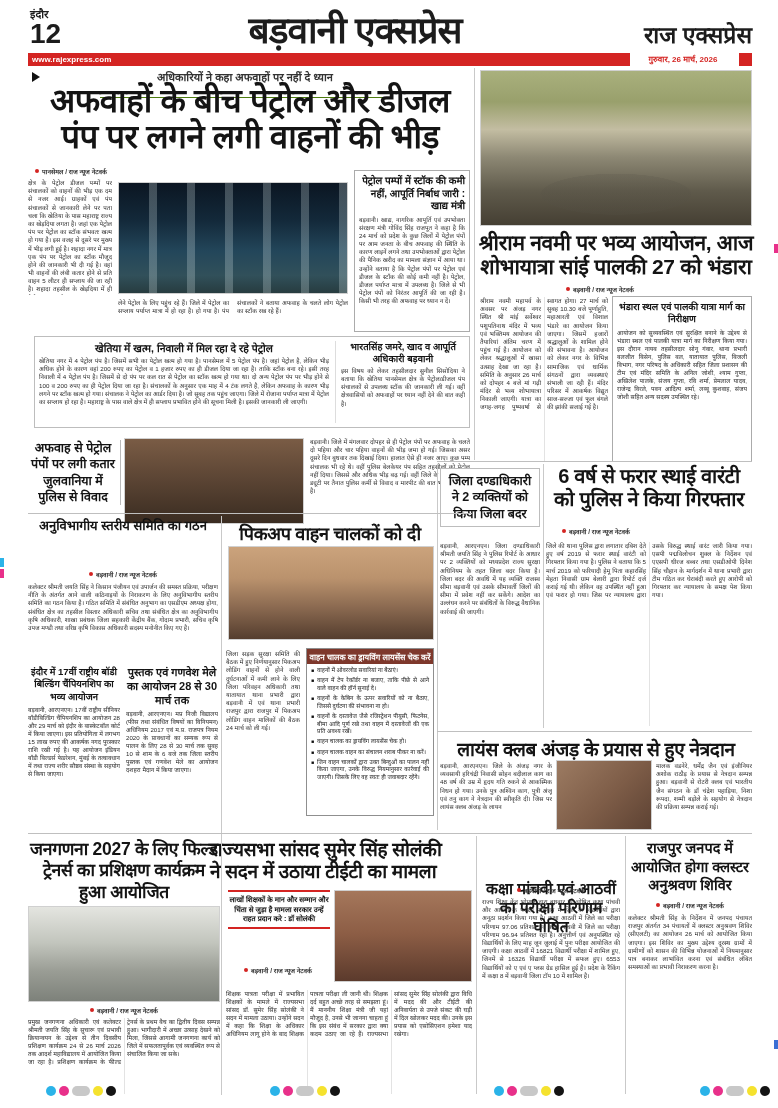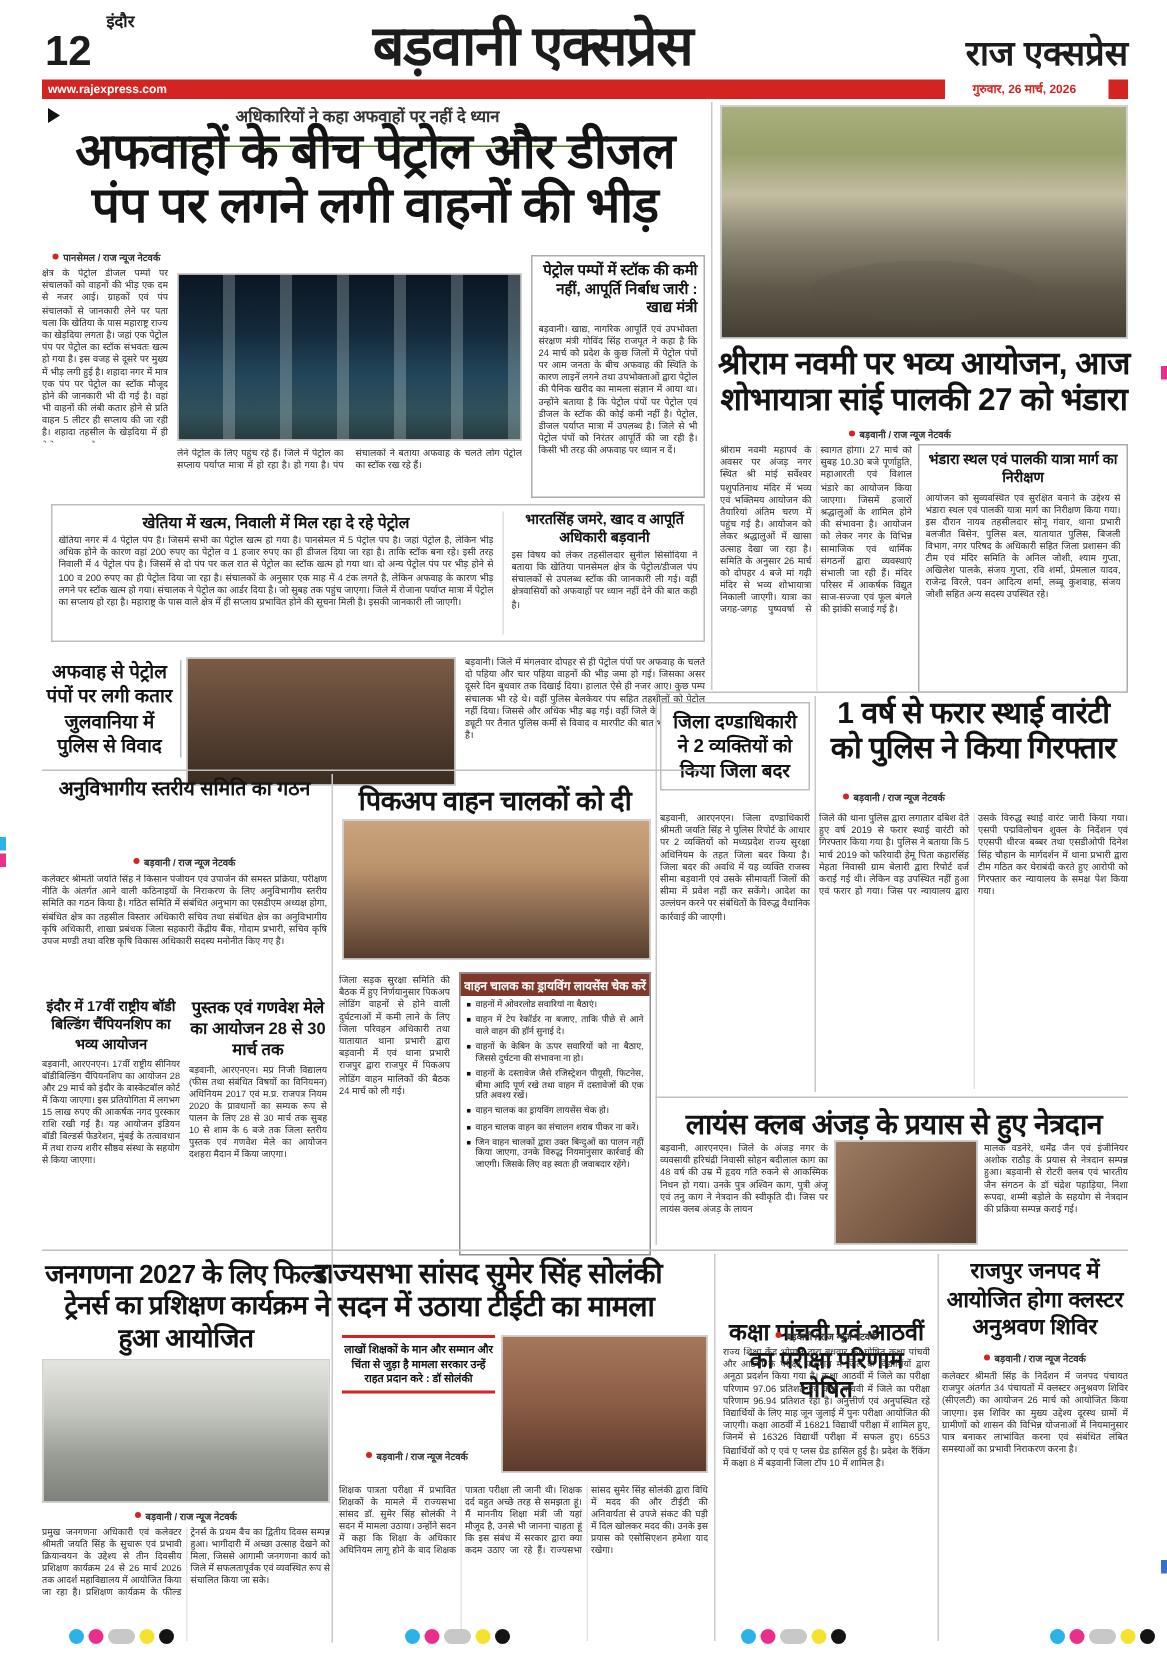--- a/index.html
+++ b/index.html
@@ -8,21 +8,21 @@
   .abs{position:absolute;}
   .hd{font-weight:bold;color:#141414;}
   .body-txt{font-size:6.2px;line-height:1.32;text-align:justify;color:#2a2a2a;overflow:hidden;}
   .byline{font-size:6.4px;font-weight:bold;color:#333;text-align:center;}
   .dot{display:inline-block;width:4px;height:4px;border-radius:50%;background:#d42422;margin-right:3px;vertical-align:1px;}
   .vline{position:absolute;width:1px;background:#c9c9c9;}
   .hline{position:absolute;height:1px;background:#bfbfbf;}
   .photo{position:absolute;border:1px solid #d0d0d0;box-sizing:border-box;}
   .box{border:1px solid #ababab;box-sizing:border-box;padding:4px;background:#fff;}
   
-  .city-name{font-size:11px;font-weight:bold;margin-left:41px;}
+  .city-name{font-size:11px;font-weight:bold;}
   .page-num{font-size:28px;font-weight:bold;line-height:.9;}
   .paper-title{font-size:37px;font-weight:bold;letter-spacing:-1px;text-align:center;line-height:1;}
   .brand{font-size:23px;font-weight:bold;text-align:right;line-height:1;}
   .redbar{display:flex;height:13px;}
   .rb-red{flex:1;background:#d42422;color:#fff;font-size:8px;font-weight:bold;line-height:13px;padding-left:4px;}
   .rb-date{width:106px;background:#fff;color:#d42422;font-size:8px;font-weight:bold;line-height:13px;text-align:center;}
   .rb-sq{width:13px;background:#d42422;margin-left:3px;}
   
   .ph1{background:
     repeating-linear-gradient(90deg,rgba(205,220,222,0) 0 30px,rgba(205,220,222,.28) 30px 38px),
@@ -110,21 +110,21 @@
     <div class="body-txt" style="margin-top:3px;height:118px;font-size:6.1px;">बड़वानी, आरएनएन। 17वीं राष्ट्रीय सीनियर बॉडीबिल्डिंग चैंपियनशिप का आयोजन 28 और 29 मार्च को इंदौर के बास्केटबॉल कोर्ट में किया जाएगा। इस प्रतियोगिता में लगभग 15 लाख रुपए की आकर्षक नगद पुरस्कार राशि रखी गई है। यह आयोजन इंडियन बॉडी बिल्डर्स फेडरेशन, मुंबई के तत्वावधान में तथा राज्य शरीर सौष्ठव संस्था के सहयोग से किया जाएगा।</div>
   </div>
   <div class="abs" style="left:126px;top:666px;width:92px;">
     <div class="hd" style="font-size:11px;text-align:center;line-height:1.25;">पुस्तक एवं गणवेश मेले का आयोजन 28 से 30 मार्च तक</div>
     <div class="body-txt" style="margin-top:3px;height:104px;font-size:6.1px;">बड़वानी, आरएनएन। मप्र निजी विद्यालय (फीस तथा संबंधित विषयों का विनियमन) अधिनियम 2017 एवं म.प्र. राजपत्र नियम 2020 के प्रावधानों का सम्यक रूप से पालन के लिए 28 से 30 मार्च तक सुबह 10 से शाम के 6 बजे तक जिला स्तरीय पुस्तक एवं गणवेश मेले का आयोजन दशहरा मैदान में किया जाएगा।</div>
   </div>
 
   <div class="abs hd" style="left:226px;top:521px;width:208px;font-size:18px;text-align:center;letter-spacing:-.3px;">पिकअप वाहन चालकों को दी समझाइश</div>
   <div class="photo ph3" style="left:228px;top:546px;width:206px;height:94px;"></div>
   <div class="abs body-txt" style="left:226px;top:650px;width:74px;height:164px;">जिला सड़क सुरक्षा समिति की बैठक में हुए निर्णयानुसार पिकअप लोडिंग वाहनों से होने वाली दुर्घटनाओं में कमी लाने के लिए जिला परिवहन अधिकारी तथा यातायात थाना प्रभारी द्वारा बड़वानी में एवं थाना प्रभारी राजपुर द्वारा राजपुर में पिकअप लोडिंग वाहन मालिकों की बैठक 24 मार्च को ली गई।</div>
-  <div class="check-box" style="left:306px;top:648px;width:128px;height:189px;">
+  <div class="check-box" style="left:306px;top:648px;width:128px;height:168px;">
     <div class="check-head">वाहन चालक का ड्रायविंग लायसेंस चेक करें</div>
     <div class="check-items">
       <div class="check-item">
           <span class="sq">■</span>
           <span>वाहनों में ओवरलोड सवारियां ना बैठाएं।</span>
         </div>
       <div class="check-item">
           <span class="sq">■</span>
           <span>वाहन में टेप रेकॉर्डर ना बजाए, ताकि पीछे से आने वाले वाहन की हॉर्न सुनाई दे।</span>
         </div>
@@ -147,21 +147,21 @@
       <div class="check-item">
           <span class="sq">■</span>
           <span>जिन वाहन चालकों द्वारा उक्त बिन्दुओं का पालन नहीं किया जाएगा, उनके विरुद्ध नियमानुसार कार्रवाई की जाएगी। जिसके लिए वह स्वतः ही जवाबदार रहेंगे।</span>
         </div>
     </div>
   </div>
 
   <div class="abs box hd" style="left:440px;top:468px;width:100px;font-size:12.5px;text-align:center;line-height:1.3;border-color:#bdbdbd;">जिला दण्डाधिकारी ने 2 व्यक्तियों को किया जिला बदर</div>
   <div class="abs body-txt" style="left:440px;top:542px;width:100px;height:186px;">बड़वानी, आरएनएन। जिला दण्डाधिकारी श्रीमती जयति सिंह ने पुलिस रिपोर्ट के आधार पर 2 व्यक्तियों को मध्यप्रदेश राज्य सुरक्षा अधिनियम के तहत जिला बदर किया है। जिला बदर की अवधि में यह व्यक्ति राजस्व सीमा बड़वानी एवं उसके सीमावर्ती जिलों की सीमा में प्रवेश नहीं कर सकेंगे। आदेश का उल्लंघन करने पर संबंधितों के विरुद्ध वैधानिक कार्रवाई की जाएगी।</div>
 
-  <div class="abs hd" style="left:546px;top:465px;width:206px;font-size:20px;text-align:center;line-height:1.15;letter-spacing:-.3px;">1 वर्ष से फरार स्थाई वारंटी को पुलिस ने किया गिरफ्तार</div>
+  <div class="abs hd" style="left:546px;top:465px;width:206px;font-size:20px;text-align:center;line-height:1.15;letter-spacing:-.3px;">6 वर्ष से फरार स्थाई वारंटी को पुलिस ने किया गिरफ्तार</div>
   <div class="abs byline" style="left:546px;top:527px;width:100px;"><span class="dot"></span><span>बड़वानी / राज न्यूज नेटवर्क</span></div>
   <div class="abs body-txt" style="left:546px;top:542px;width:206px;height:184px;column-count:2;column-gap:6px;column-rule:1px solid #e3e3e3;">जिले की थाना पुलिस द्वारा लगातार दबिश देते हुए वर्ष 2019 से फरार स्थाई वारंटी को गिरफ्तार किया गया है। पुलिस ने बताया कि 5 मार्च 2019 को फरियादी हेमू पिता कहारसिंह मेहता निवासी ग्राम बेलारी द्वारा रिपोर्ट दर्ज कराई गई थी। लेकिन वह उपस्थित नहीं हुआ एवं फरार हो गया। जिस पर न्यायालय द्वारा उसके विरुद्ध स्थाई वारंट जारी किया गया। एसपी पद्मविलोचन शुक्ल के निर्देशन एवं एएसपी धीरज बब्बर तथा एसडीओपी दिनेश सिंह चौहान के मार्गदर्शन में थाना प्रभारी द्वारा टीम गठित कर घेराबंदी करते हुए आरोपी को गिरफ्तार कर न्यायालय के समक्ष पेश किया गया।</div>
 
   <div class="abs hd" style="left:440px;top:736px;width:312px;font-size:19px;text-align:center;letter-spacing:-.3px;">लायंस क्लब अंजड़ के प्रयास से हुए नेत्रदान</div>
   <div class="abs body-txt" style="left:440px;top:762px;width:112px;height:70px;">बड़वानी, आरएनएन। जिले के अंजड़ नगर के व्यवसायी हरिचंद्री निवासी सोहन बदीलाल काग का 48 वर्ष की उम्र में हृदय गति रुकने से आकस्मिक निधन हो गया। उनके पुत्र अश्विन काग, पुत्री अंजू एवं तनु काग ने नेत्रदान की स्वीकृति दी। जिस पर लायंस क्लब अंजड़ के लायन</div>
   <div class="photo ph4" style="left:556px;top:760px;width:96px;height:70px;"></div>
   <div class="abs body-txt" style="left:656px;top:762px;width:96px;height:70px;">मालक वडनेरे, धर्मेंद्र जैन एवं इंजीनियर अशोक राठौड़ के प्रयास से नेत्रदान सम्पन्न हुआ। बड़वानी से रोटरी क्लब एवं भारतीय जैन संगठन के डॉ चंद्रेश पहाड़िया, निशा रूपदा, शम्मी बड़ोले के सहयोग से नेत्रदान की प्रक्रिया सम्पन्न कराई गई।</div>
 
   <div class="abs hd" style="left:28px;top:839px;width:192px;font-size:17.5px;text-align:center;line-height:1.22;letter-spacing:-.3px;">जनगणना 2027 के लिए फिल्ड ट्रेनर्स का प्रशिक्षण कार्यक्रम हुआ आयोजित</div>
   <div class="photo ph5" style="left:28px;top:906px;width:192px;height:96px;"></div>

